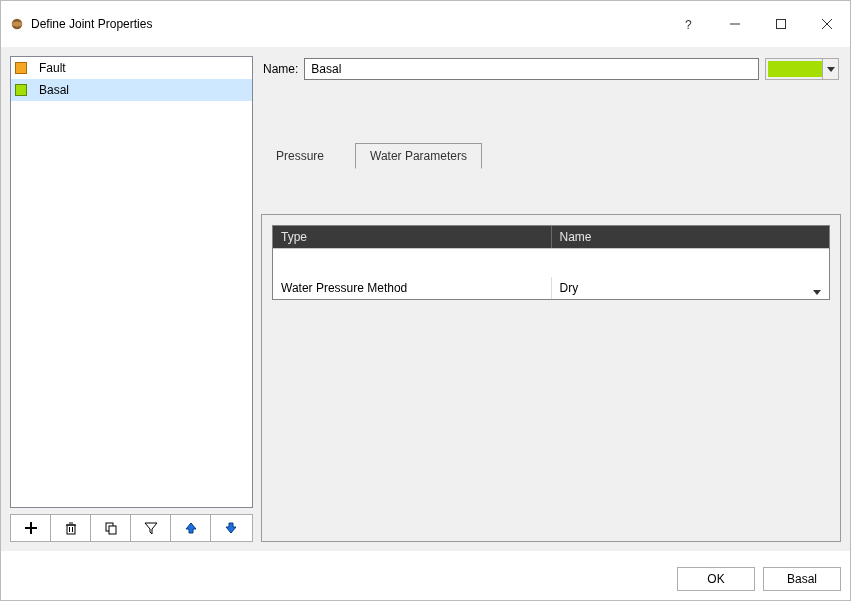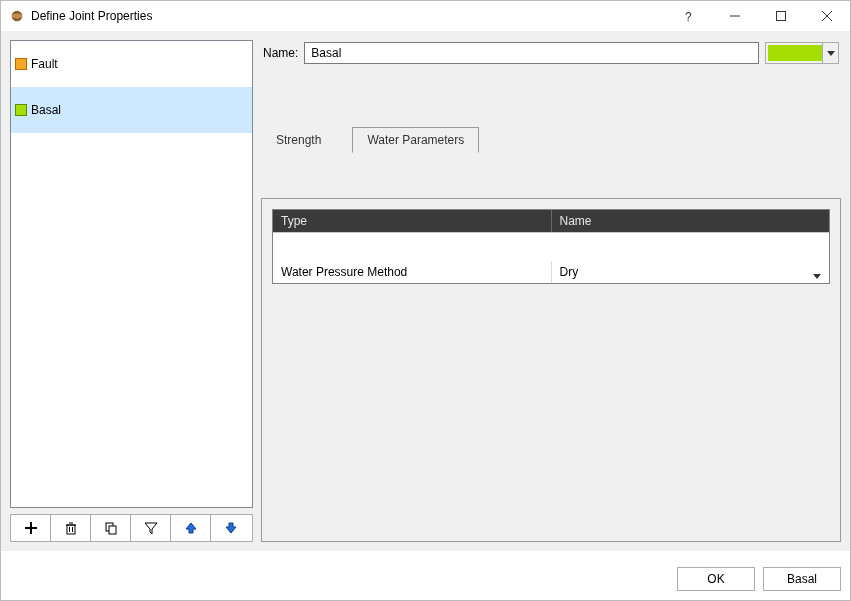--- a/index.html
+++ b/index.html
@@ -1,26 +1,26 @@
 <!DOCTYPE html>
 <html><head>
 <meta charset="utf-8">
 <style>
   * { box-sizing: border-box; margin: 0; padding: 0; font-family: "Segoe UI", Arial, sans-serif; font-size: 12px; }
   body { background: #fff; }
   .window { width: 851px; height: 601px; border: 1px solid #bbb; background: #fff; display: flex; flex-direction: column; }
-  .titlebar { height: 30px; display: flex; align-items: center; padding: 0 0 0 8px; }
+  .titlebar { height: 46px; display: flex; align-items: center; padding: 0 0 0 8px; }
   .titlebar .icon { width: 16px; height: 16px; margin-right: 6px; display:flex;align-items:center;justify-content:center; }
   .titlebar .title { flex:1; font-size: 12px; }
   .titlebar .controls { display:flex; }
   .titlebar .ctl { width:46px; height:30px; display:flex; align-items:center; justify-content:center; color:#333; }
   .body-area { flex:1; background:#f0f0f0; display:flex; padding:9px; gap:8px; position:relative; }
   .sidebar { width:243px; display:flex; flex-direction:column; }
   .list { flex:1; background:#fff; border:1px solid #828790; overflow:auto; }
-  .list-item { display:flex; align-items:center; padding:16px 4px; gap:4px; }
+  .list-item { display:flex; align-items:center; padding:4px 4px; gap:12px; }
   .list-item.selected { background:#cde8ff; }
   .swatch { width:12px; height:12px; border:1px solid #000; display:inline-block; }
   .swatch.orange { background:#f5a623; border-color:#b06a00;}
   .swatch.green { background:#a4de02; border-color:#5a8a00;}
   .toolbar { display:flex; margin-top:6px; border:1px solid #adadad; background:#fff; }
   .tool { width:40px; height:26px; display:flex; align-items:center; justify-content:center; border-right:1px solid #adadad; }
   .tool:last-child { border-right:none; }
   .main { flex:1; display:flex; flex-direction:column;gap:46px; }
   .name-row { display:flex; align-items:center; gap:6px; padding:2px 2px 0 2px; }
   .name-row label { }
@@ -144,21 +144,21 @@
           <div class="arrow">
             <svg width="8" height="5">
                 <polygon points="0,0 8,0 4,5" fill="#333"></polygon>
               </svg>
           </div>
         </div>
       </div>
 
       <div class="tabs-row">
         <div class="tab">
-          <span>Strength</span>
+          <span>Pressure</span>
         </div>
         <div class="tab active">
           <span>Water Parameters</span>
         </div>
       </div>
 
       <div class="tab-pane">
         <div class="grid">
           <div class="grid-header">
             <div class="h">Type</div>

